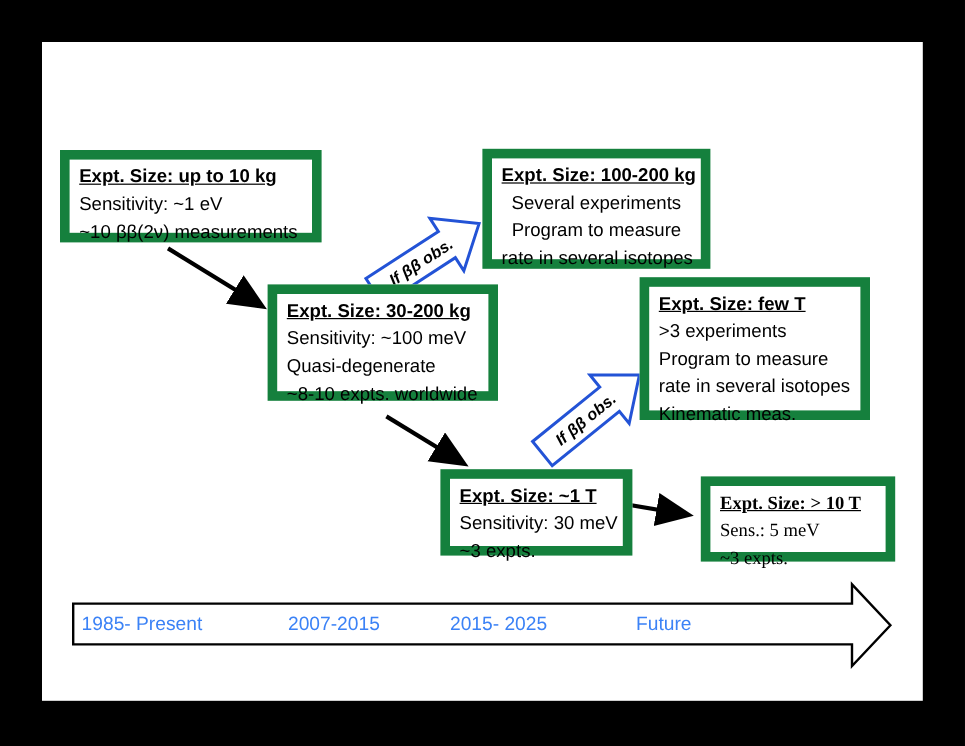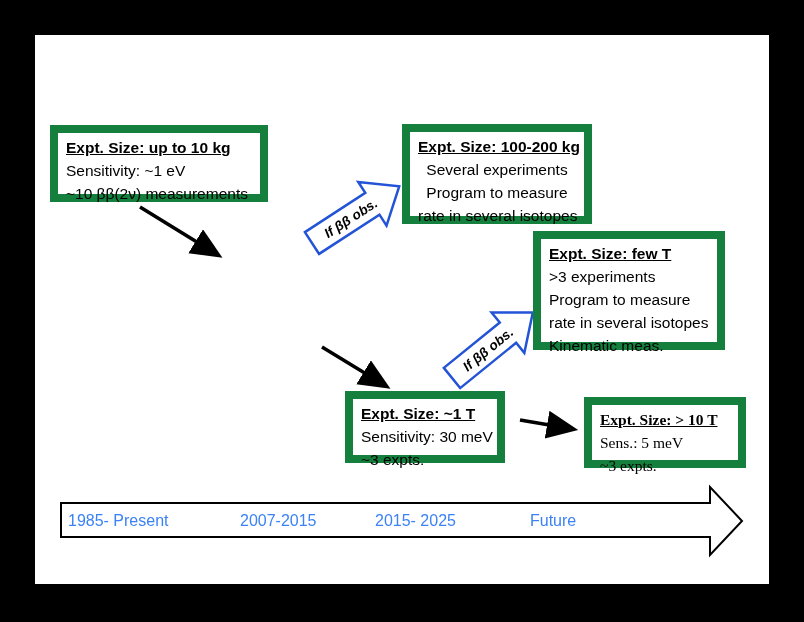--- a/index.html
+++ b/index.html
@@ -8,21 +8,21 @@
   .slide{position:absolute;left:35px;top:35px;width:734px;height:549px;background:#fff;}
   .svg-layer{position:absolute;left:0;top:0;width:734px;height:549px;}
   .box{position:absolute;box-sizing:border-box;border:8px solid #15803d;background:#fff;
        padding:3px 8px;font-size:15.5px;line-height:23px;color:#000;}
   .box .title{font-weight:bold;text-decoration:underline;white-space:nowrap;}
   .box .line{white-space:nowrap;}
   .box1{left:15px;top:90px;width:218px;height:77px;}
   .box2{left:188px;top:202px;width:192px;height:97px;}
   .box3{left:367px;top:89px;width:190px;height:100px;text-align:center;}
   .box4{left:498px;top:196px;width:192px;height:119px;}
-  .box5{left:310px;top:356px;width:160px;height:72px;}
+  .box5{left:332px;top:356px;width:160px;height:72px;}
   .box6{left:549px;top:362px;width:162px;height:71px;font-family:Liberation Serif, serif;}
   .tl-label{position:absolute;top:475px;height:22px;font-size:16px;line-height:22px;
             color:#3b82f6;white-space:nowrap;}
   .cond-text{font-family:"Liberation Sans",sans-serif;font-size:13.5px;font-weight:bold;
              font-style:italic;fill:#000;}
 </style>
 </head>
 <body>
 
 <div class="stage">
@@ -51,20 +51,26 @@
 
       <polygon points="26,468 675,468 675,452 707,486 675,520 675,502 26,502" fill="#fff" stroke="#000" stroke-width="2"></polygon>
     </svg>
 
     <div class="box box1">
       <div class="title">Expt. Size: up to 10 kg</div>
       <div class="line">Sensitivity: ~1 eV</div>
       <div class="line">~10 ββ(2ν) measurements</div>
     </div>
 
+    <div class="box box2">
+      <div class="title">Expt. Size: 30-200 kg</div>
+      <div class="line">Sensitivity: ~100 meV</div>
+      <div class="line">Quasi-degenerate</div>
+      <div class="line">~8-10 expts. worldwide</div>
+    </div>
 
     <div class="box box3">
       <div class="title">Expt. Size: 100-200 kg</div>
       <div class="line">Several experiments</div>
       <div class="line">Program to measure</div>
       <div class="line">rate in several isotopes</div>
     </div>
 
     <div class="box box4">
       <div class="title">Expt. Size: few T</div>

